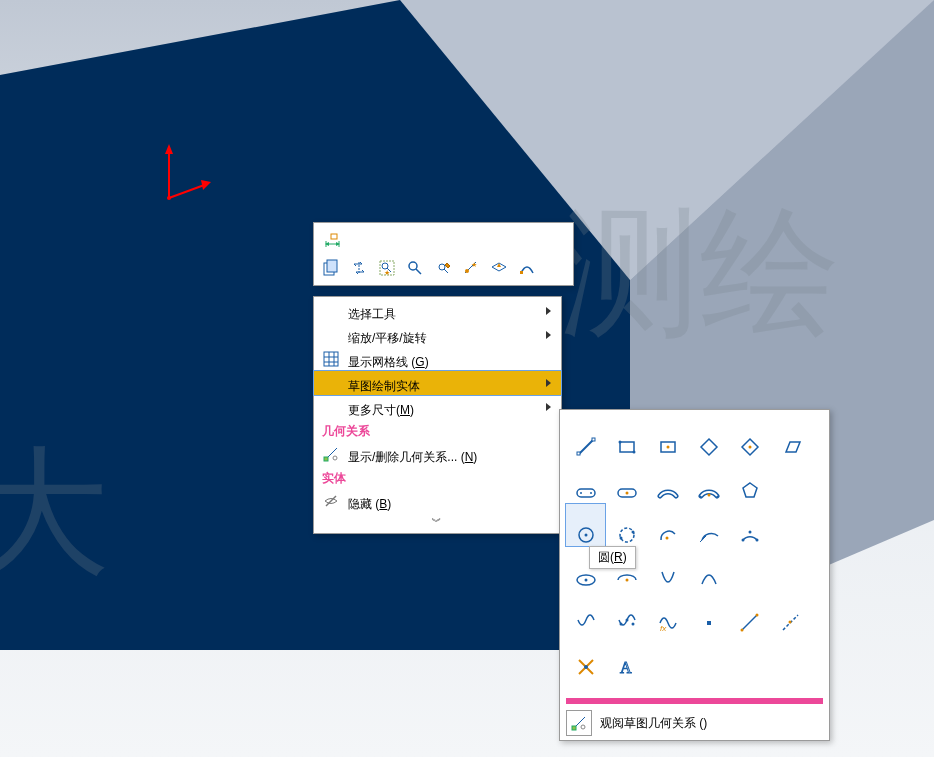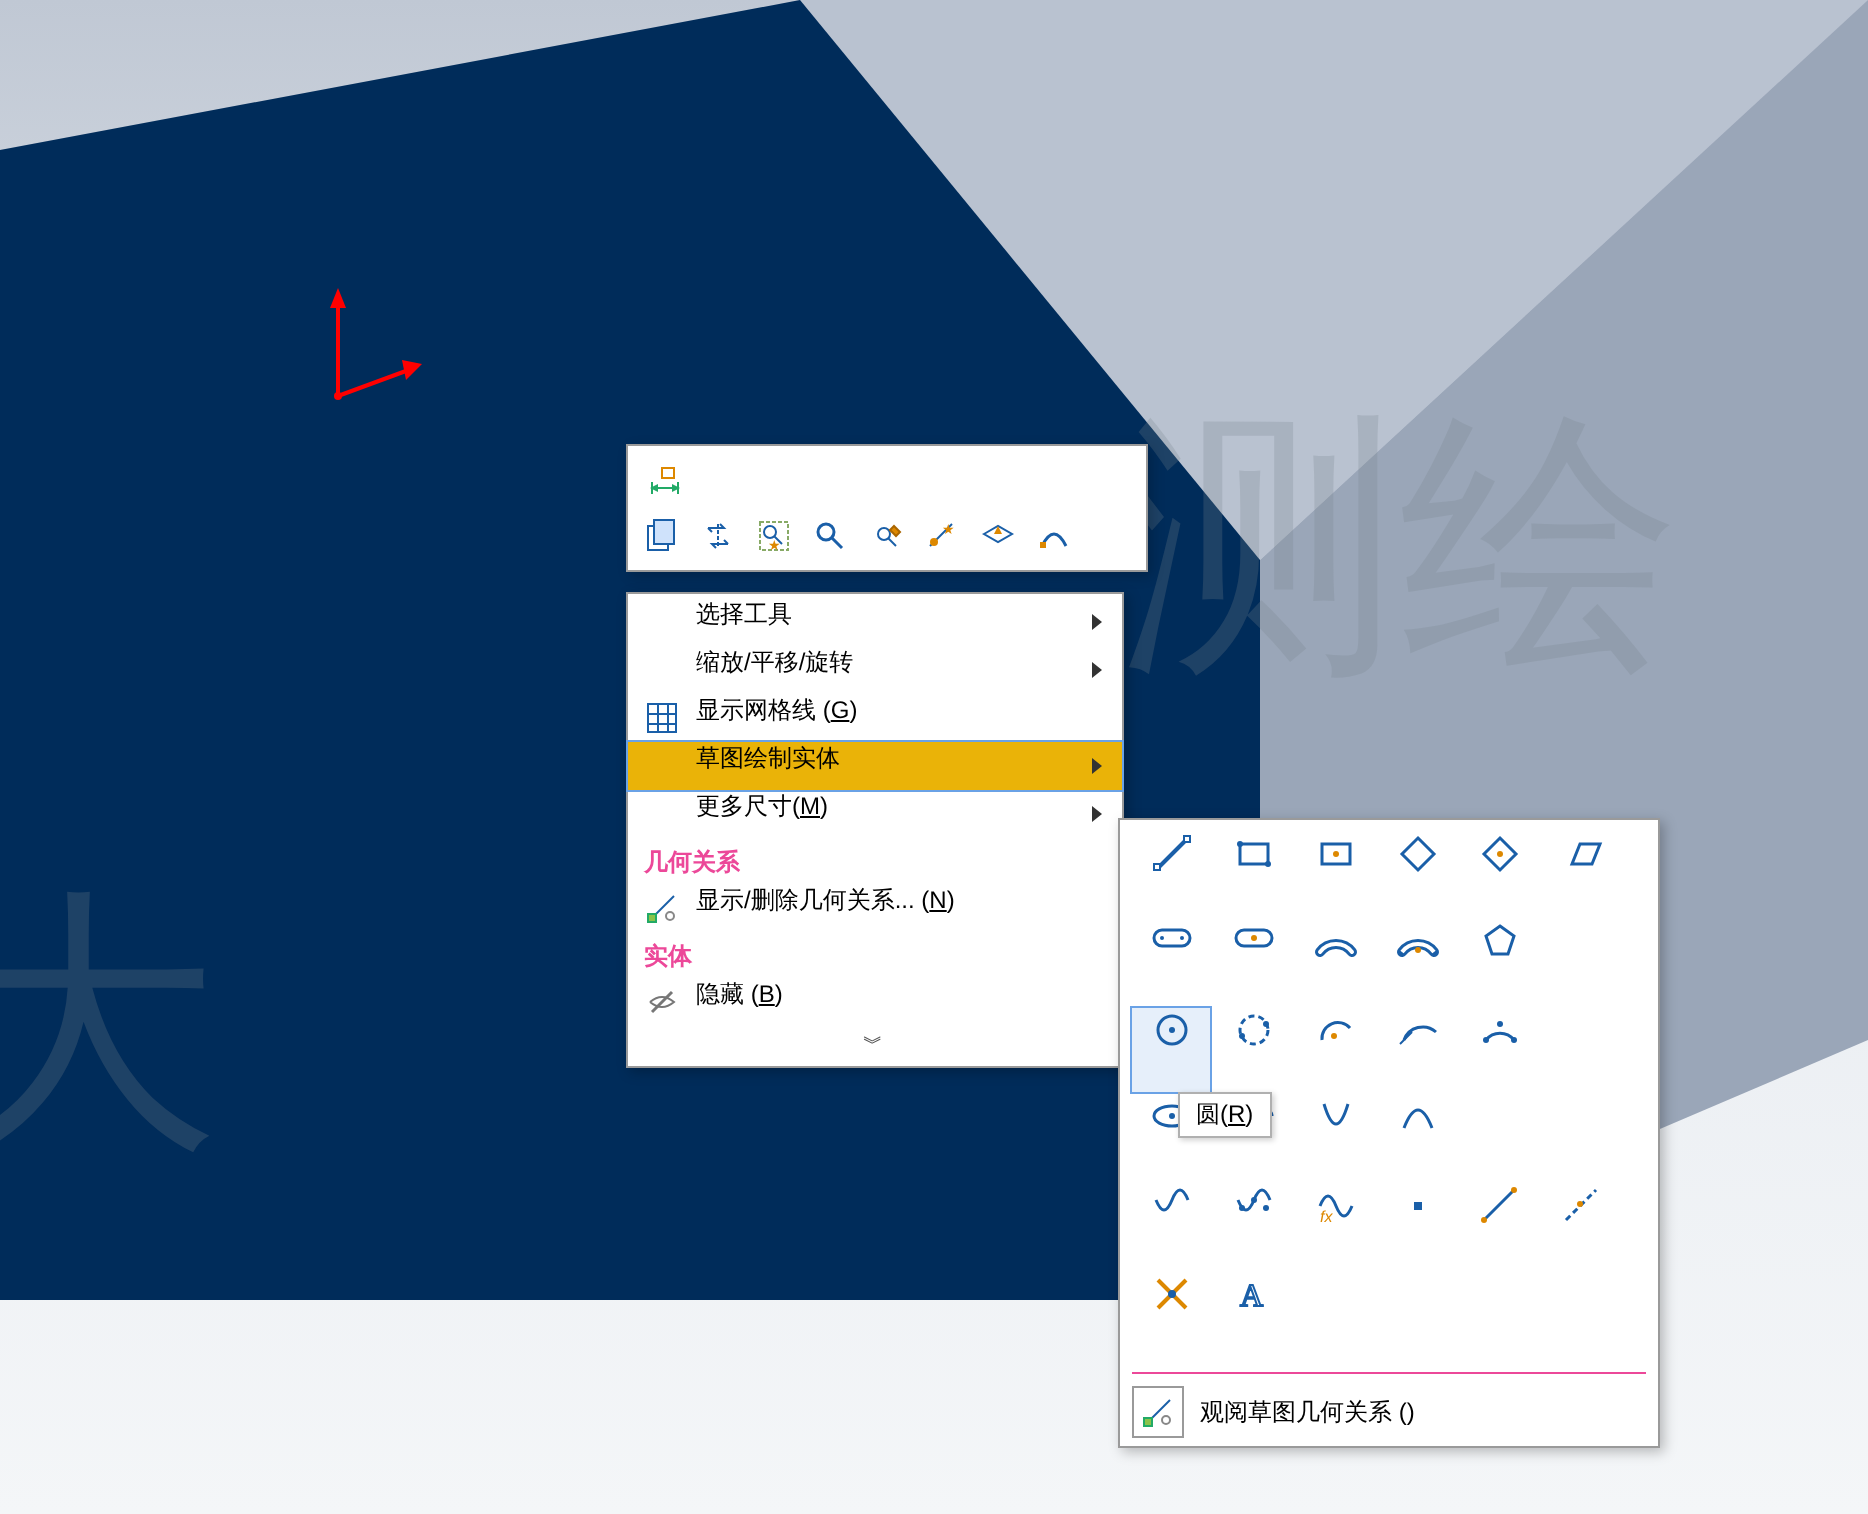--- a/index.html
+++ b/index.html
@@ -69,21 +69,21 @@
 .ctx-menu {
   position: absolute;
   left: 313px; top: 296px;
   width: 247px;
   background: #fff;
   border: 1px solid #9a9a9a;
   box-shadow: 2px 2px 6px rgba(0,0,0,0.25);
   padding: 2px 0;
 }
 .menu-item {
-  display: flex; align-items: flex-start;
+  display: flex; align-items: flex-end;
   height: 24px;
   padding: 0 18px 0 34px;
   position: relative;
   cursor: default;
 }
 .menu-item .mi-ico {
   position: absolute; left: 8px; top: 3px;
   width: 18px; height: 18px;
   display: flex; align-items: center; justify-content: center;
 }
@@ -122,31 +122,31 @@
   box-shadow: 2px 2px 6px rgba(0,0,0,0.25);
   padding: 6px 6px 4px 6px;
 }
 .fly-grid {
   display: grid;
   grid-template-columns: repeat(6, 39px);
   grid-auto-rows: 42px;
   gap: 2px 2px;
 }
 .fly-cell {
-  display: flex; align-items: flex-start; justify-content: center;
+  display: flex; align-items: flex-end; justify-content: center;
   cursor: pointer;
   position: relative;
 }
 .fly-cell.hl {
   background: #e6effa;
   outline: 1px solid #6aa2e6;
 }
 .fly-footer {
-  border-top: 1px solid #ec4899;
-  margin-top: 8px; padding-top: 6px;
+  border-top: 6px solid #ec4899;
+  margin-top: 20px; padding-top: 6px;
   display: flex; align-items: center; gap: 8px;
 }
 .fly-footer .fico {
   width: 24px; height: 24px;
   border: 1px solid #9a9a9a;
   display: flex; align-items: center; justify-content: center;
 }
 .tooltip {
   position: absolute;
   left: 589px; top: 546px;

